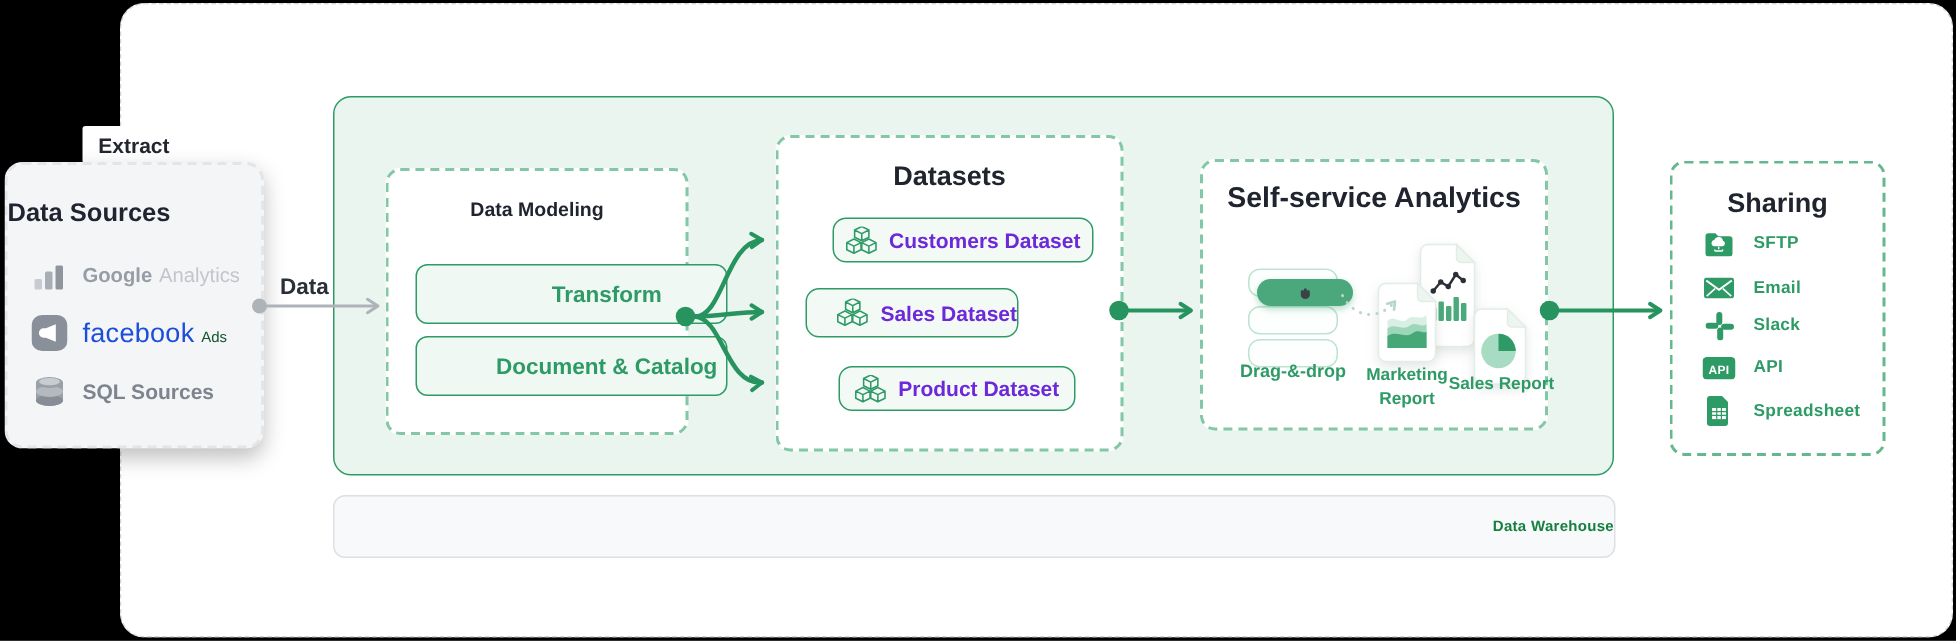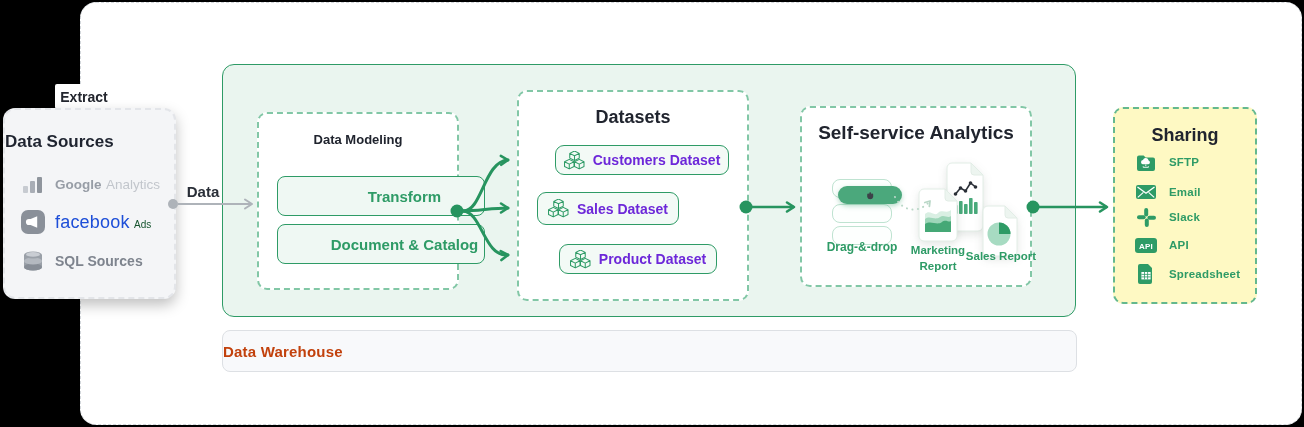--- a/index.html
+++ b/index.html
@@ -4,24 +4,24 @@
 <style>
   html,body{margin:0;padding:0;background:#000;}
   .stage{position:relative;width:1304px;height:427px;background:#000;overflow:hidden;
          font-family:"Liberation Sans",sans-serif;-webkit-font-smoothing:antialiased;}
   .abs{position:absolute;}
   .canvas{left:80px;top:2px;width:1220px;height:421px;background:#fff;
           border:1px dashed #d3d7db;border-radius:16px;}
   .green-container{left:222px;top:64px;width:852px;height:251px;background:#EAF5EF;
           border:1.5px solid #2E9B66;border-radius:12px;}
   .warehouse{left:222px;top:330px;width:853px;height:40px;background:#F8F9FB;
-          border:1px solid #DDE0E4;border-radius:8px;display:flex;align-items:center;justify-content:flex-start;
-          color:#c2410c;font-weight:700;font-size:15px;letter-spacing:.2px;}
+          border:1px solid #DDE0E4;border-radius:8px;display:flex;align-items:center;justify-content:flex-end;
+          color:#15803d;font-weight:700;font-size:10px;letter-spacing:.2px;}
   .extract-chip{left:55px;top:84px;width:58px;height:25px;background:#fff;border-radius:2px;
-          display:flex;align-items:center;justify-content:center;color:#23262E;font-size:14px;font-weight:600;}
+          display:flex;align-items:center;justify-content:flex-end;color:#23262E;font-size:14px;font-weight:600;}
   .load-label{left:180px;top:183px;width:46px;text-align:center;font-size:15px;font-weight:600;color:#2A2F38;}
 
   
   .data-sources{left:3px;top:108px;width:169px;height:187px;background:#F4F5F7;
           border:2px dashed #E3E5E9;border-radius:12px;box-shadow:0 6px 14px rgba(0,0,0,.25);}
   .ds-title{position:absolute;left:0;top:22px;width:100%;text-align:left;
           font-size:17px;font-weight:700;color:#1F2430;}
   .ds-row{position:absolute;left:16px;height:26px;display:flex;align-items:center;gap:10px;}
   .ds-r0{top:61px}.ds-r1{top:99px}.ds-r2{top:138px}
   .ds-name0{color:#979DA6;font-weight:600;font-size:13.5px}
@@ -42,39 +42,39 @@
           color:#2E9B66;font-weight:700;font-size:15px;padding-left:47px;}
   .dm-b0{top:62px}.dm-b1{top:110px}
 
   
   .datasets{left:517px;top:90px;width:228px;height:207px;}
   .dt-title{top:15px;font-size:18px;}
   .pill{position:absolute;display:flex;align-items:center;justify-content:center;gap:8px;
         background:#F3FAF6;border:1.5px solid #2E9B66;border-radius:9px;
         color:#6d28d9;font-weight:700;font-size:14px;}
   .pill-0{left:555px;top:145px;width:172px;height:28px;}
-  .pill-1{left:537px;top:192px;width:140px;height:31px;}
+  .pill-1{left:537px;top:192px;width:140px;height:31px;justify-content:flex-end;}
   .pill-2{left:559px;top:244px;width:156px;height:28px;}
 
   
   .analytics{left:800px;top:106px;width:228px;height:177px;}
   .an-title{top:14px;font-size:19px;}
   .drow{position:absolute;left:832px;width:58px;height:17px;border:1px solid #BFE3D1;
         border-radius:8px;background:#FDFFFE;}
   .drow-0{top:179px}.drow-1{top:204px}.drow-2{top:226px}
   .dbar{position:absolute;left:838px;top:186px;width:64px;height:18px;background:#4BA87C;border-radius:9px;
         display:flex;align-items:center;justify-content:center;box-shadow:0 2px 5px rgba(46,155,102,.35);}
   .drag-label{left:810px;top:240px;width:104px;text-align:center;font-size:12px;font-weight:700;color:#2E9B66;}
   .doc{position:absolute;filter:drop-shadow(0 3px 4px rgba(40,60,50,.13));}
   .rep-label{position:absolute;text-align:center;font-size:11.5px;font-weight:700;color:#2E9B66;line-height:1.35;}
   .mk-label{left:901px;top:243px;width:74px;}
   .sr-label{left:961px;top:249px;width:80px;}
 
   
-  .sharing{left:1113px;top:107px;width:140px;height:193px;background:#fef9c3;
+  .sharing{left:1113px;top:107px;width:140px;height:193px;background:#ffffff;
         border:2px dashed #63B88E;border-radius:10px;}
   .sh-title{top:16px;font-size:18px;}
   .sh-row{position:absolute;left:20px;height:22px;display:flex;align-items:center;gap:12px;
         color:#2E9B66;font-weight:700;font-size:11.5px;letter-spacing:.2px;}
   .sh-r0{top:42px}.sh-r1{top:72px}.sh-r2{top:97px}.sh-r3{top:125px}.sh-r4{top:154px}
   .sh-icon{display:flex;align-items:center;justify-content:center;width:22px;}
 
   .overlay{position:absolute;left:0;top:0;pointer-events:none;}
 </style>
 </head>

